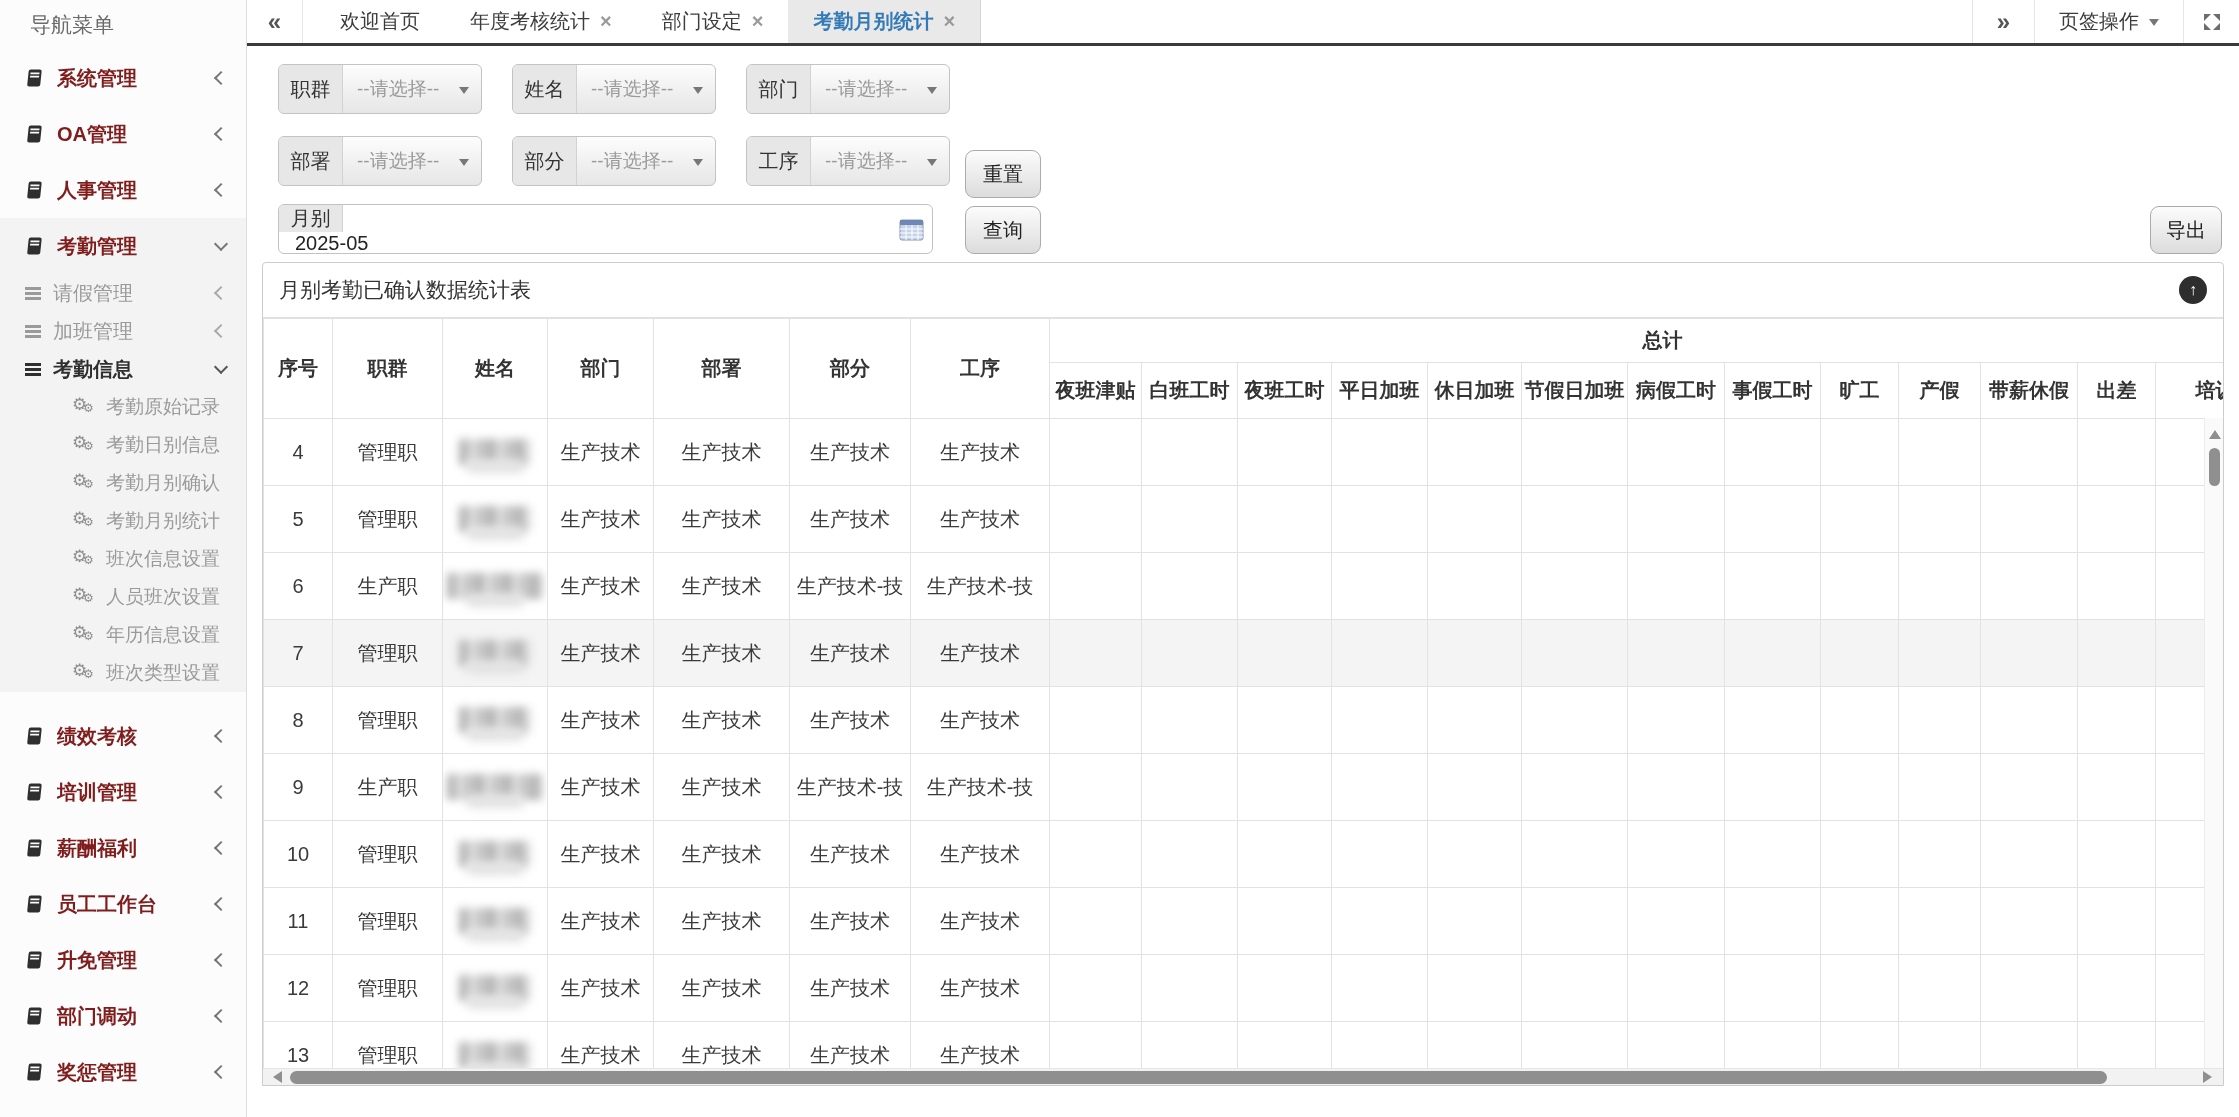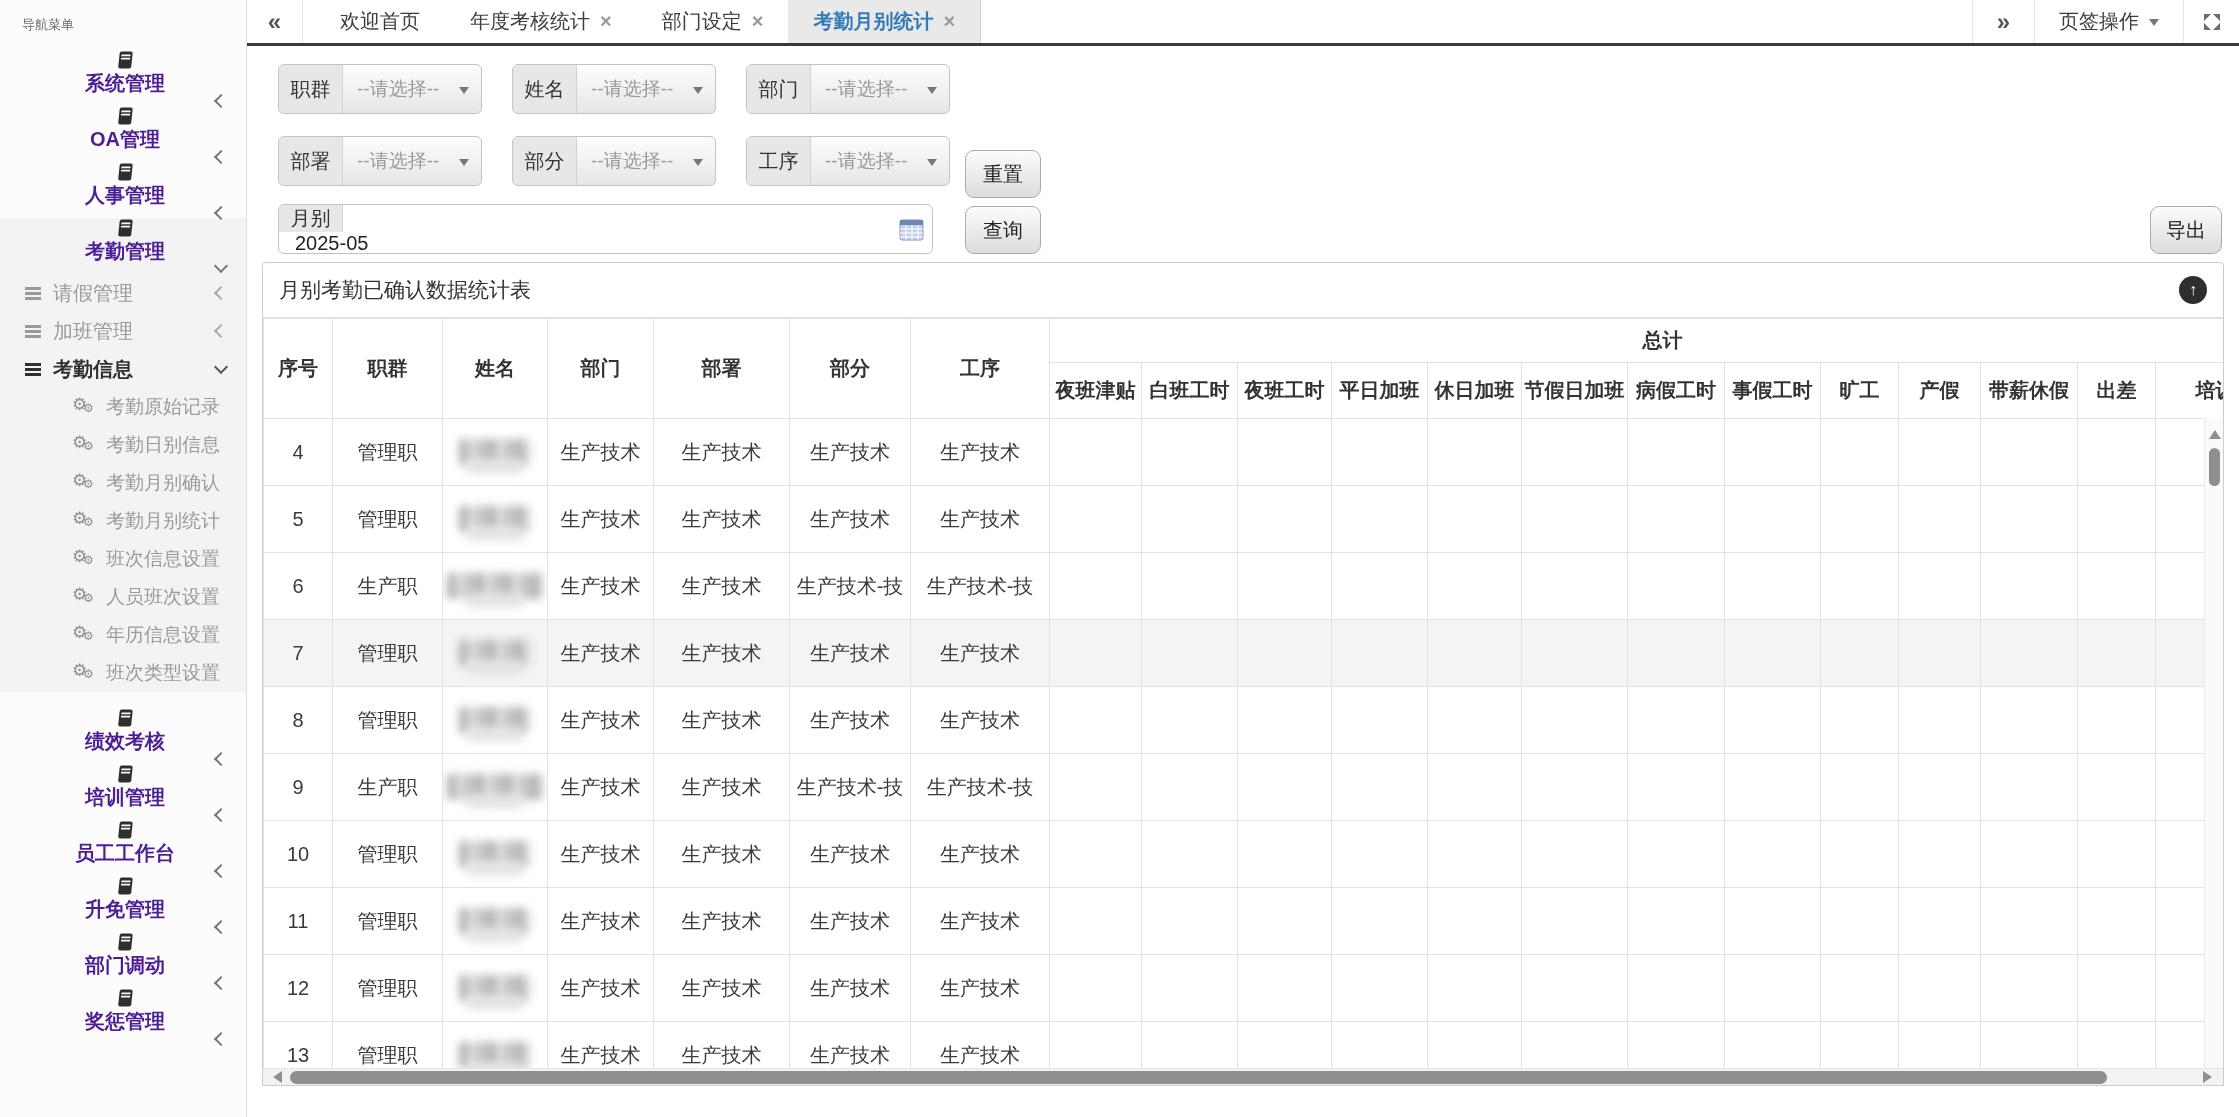--- a/index.html
+++ b/index.html
@@ -2,24 +2,24 @@
 <html style="--accent: #337ab7; --hl: #f4f4f4; --sbthumb: #8f8f8f;"><head>
 <meta charset="utf-8">
 <style>
   *{box-sizing:border-box;margin:0;padding:0;}
   html,body{width:2239px;height:1117px;overflow:hidden;}
   body{font-family:"Liberation Sans","DejaVu Sans",sans-serif;background:#fff;color:#333;font-size:20px;}
   .app{display:flex;width:100%;height:100%;}
 
   
   .sidebar{width:247px;min-width:247px;height:100%;background:#fcfcfc;border-right:1px solid #ddd;overflow:hidden;}
-  .sb-title{height:50px;display:flex;align-items:center;padding-left:22px;color:#6b6b6b;font-size:13px;}
+  .sb-title{height:50px;display:flex;align-items:center;padding-left:30px;color:#6b6b6b;font-size:21px;}
   .sb-item{display:flex;align-items:center;cursor:pointer;white-space:nowrap;}
   .sb-item .sb-label{overflow:hidden;}
-  .lvl1{height:56px;padding:0 20px 0 24px;font-weight:bold;color:#4c1d95;flex-direction:column;}
+  .lvl1{height:56px;padding:0 20px 0 24px;font-weight:bold;color:#7f1d1d;gap:13px;}
   .lvl2{height:38px;padding:0 20px 0 25px;color:#9a9a9a;gap:12px;}
   .lvl2.open{color:#2f2f2f;font-weight:bold;}
   .lvl2.open .bars::before{background:#2f2f2f;box-shadow:0 5px 0 #2f2f2f,0 10px 0 #2f2f2f;}
   .lvl3{height:38px;padding:0 14px 0 72px;color:#9a9a9a;font-size:19px;gap:10px;}
   .sb-open-block{background:#f3f3f3;margin-bottom:16px;}
   .chev{display:inline-block;width:10px;height:10px;border-left:2px solid #777;border-bottom:2px solid #777;margin-left:auto;flex:none;}
   .chev.l{transform:rotate(45deg);}
   .chev.d{transform:rotate(-45deg);margin-top:-4px;}
   .lvl2 .chev{border-color:#aaa;}
   .lvl2.open .chev{border-color:#555;}
@@ -243,20 +243,33 @@
           <span class="ico-book">
             <svg width="20" height="20" viewBox="0 0 20 20">
               <g transform="skewX(-6) translate(2,0)">
                 <rect x="3" y="1.5" width="13" height="17" rx="2" fill="#2f2f2f"></rect>
                 <rect x="5" y="4.5" width="9" height="1.8" fill="#fcfcfc"></rect>
                 <rect x="5" y="7.8" width="9" height="1.8" fill="#fcfcfc"></rect>
               </g>
             </svg>
           </span>
           <span class="sb-label">培训管理</span>
+          <span class="chev l"></span>
+        </div>
+        <div class="sb-item lvl1">
+          <span class="ico-book">
+            <svg width="20" height="20" viewBox="0 0 20 20">
+              <g transform="skewX(-6) translate(2,0)">
+                <rect x="3" y="1.5" width="13" height="17" rx="2" fill="#2f2f2f"></rect>
+                <rect x="5" y="4.5" width="9" height="1.8" fill="#fcfcfc"></rect>
+                <rect x="5" y="7.8" width="9" height="1.8" fill="#fcfcfc"></rect>
+              </g>
+            </svg>
+          </span>
+          <span class="sb-label">薪酬福利</span>
           <span class="chev l"></span>
         </div>
         <div class="sb-item lvl1">
           <span class="ico-book">
             <svg width="20" height="20" viewBox="0 0 20 20">
               <g transform="skewX(-6) translate(2,0)">
                 <rect x="3" y="1.5" width="13" height="17" rx="2" fill="#2f2f2f"></rect>
                 <rect x="5" y="4.5" width="9" height="1.8" fill="#fcfcfc"></rect>
                 <rect x="5" y="7.8" width="9" height="1.8" fill="#fcfcfc"></rect>
               </g>

